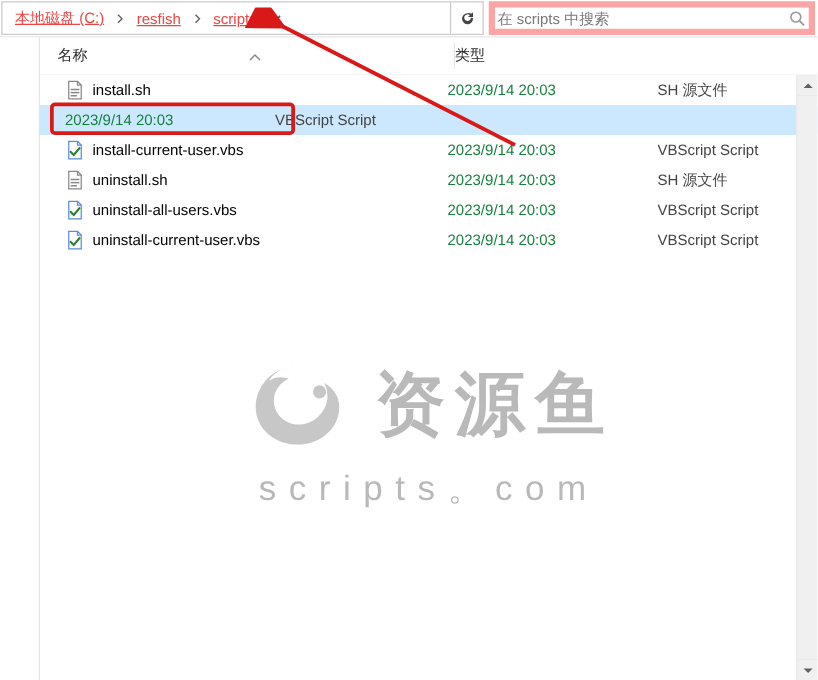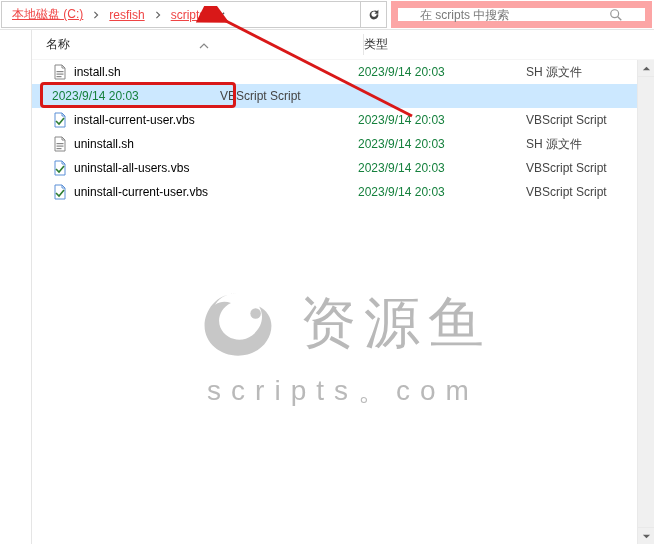--- a/index.html
+++ b/index.html
@@ -10,21 +10,21 @@
   .topbar { display: flex; align-items: stretch; height: 30px; border-bottom: 1px solid #e5e5e5; }
   .crumbbox { flex: 0 0 360px; display: flex; align-items: center; border: 1px solid #ccc; margin: 1px 0 1px 1px; background: #fff; position: relative; }
   .crumbs { display: flex; align-items: center; height: 100%; padding-left: 4px; overflow: hidden; }
   .crumb { display: flex; align-items: center; padding: 0 6px; height: 100%; color: #ef4444; white-space: nowrap; text-decoration: underline; }
   .crumb-sep { display: flex; align-items: center; justify-content: center; width: 14px; height: 100%; color: #6a6a6a; }
   .crumb-sep svg { width: 8px; height: 8px; }
   .dropdownbtn { width: 18px; height: 100%; display: flex; align-items: center; justify-content: center; border-left: 1px solid transparent; }
   .dropdownbtn svg { width: 9px; height: 9px; }
   .refreshbtn { width: 26px; display: flex; align-items: center; justify-content: center; border: 1px solid #ccc; border-left: none; margin: 1px 0; }
   .refreshbtn svg { width: 14px; height: 14px; }
-  .searchbox { flex: 1; display: flex; align-items: center; border: 7px solid #fca5a5; margin: 1px 2px 1px 4px; padding: 0 22px; color: #888; }
+  .searchbox { flex: 1; display: flex; align-items: center; border: 5px solid #fca5a5; margin: 1px 2px 1px 4px; padding: 0 2px; color: #888; }
   .searchbox input { border: none; outline: none; flex: 1; font-size: 12px; color: #333; background: transparent; font-family: inherit; }
   .searchbox input::placeholder { color: #7a7a7a; }
   .searchbox .searchicon { width: 14px; height: 14px; opacity: .6; margin-left: 4px; }
 
   
   .contentrow { flex: 1; display: flex; min-height: 0; }
   .sidebar { width: 32px; border-right: 1px solid #e5e5e5; background: #fff; }
   .main { flex: 1; display: flex; flex-direction: column; position: relative; }
 
   
@@ -50,21 +50,21 @@
   
   .annot-rect { position: absolute; border: 3px solid #d91818; border-radius: 4px; pointer-events: none; }
 
   
   .annot-arrow { position: absolute; pointer-events: none; }
 
   
   .watermark { position: absolute; left: 0; right: 0; top: 250px; display: flex; flex-direction: column; align-items: center; pointer-events: none; user-select: none; }
   .wm-row1 { display: flex; align-items: center; gap: 18px; }
   .wm-logo { width: 88px; height: 88px; }
-  .wm-cn { font-size: 56px; font-weight: 400; color: #b9b9b9; letter-spacing: 8px; font-family: "Microsoft YaHei", sans-serif; text-align: right; }
+  .wm-cn { font-size: 56px; font-weight: 700; color: #b9b9b9; letter-spacing: 8px; font-family: "Microsoft YaHei", sans-serif; text-align: right; }
   .wm-en { font-size: 28px; color: #b9b9b9; letter-spacing: 10px; margin-top: 4px; font-family: "Segoe UI", sans-serif; }
 
   .vscroll { position: absolute; right: 0; top: 30px; bottom: 0; width: 17px; background: #f0f0f0; border-left: 1px solid #e9e9e9; }
   .vscroll .up, .vscroll .down { height: 17px; display: flex; align-items: center; justify-content: center; }
   .vscroll .up { border-bottom: 1px solid #e9e9e9; }
   .vscroll .down { position: absolute; bottom: 0; left:0; right:0; border-top: 1px solid #e9e9e9; }
   .vscroll svg { width: 9px; height: 9px; fill: #666; }
 </style>
 </head>
 <body>

